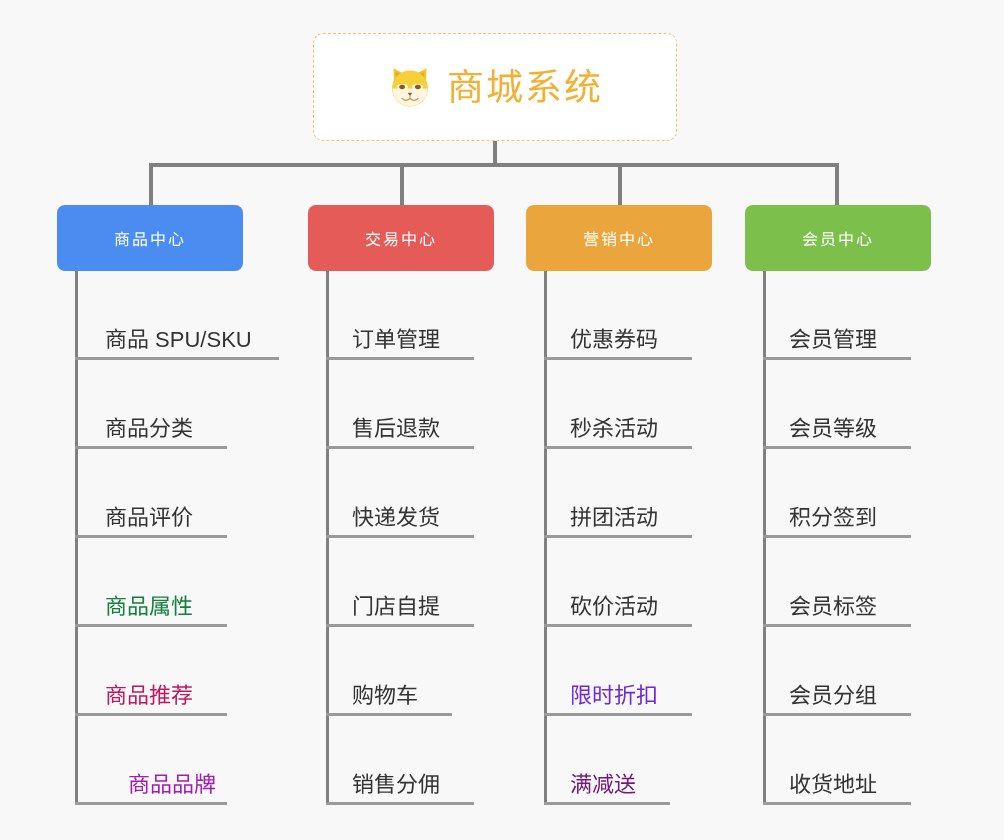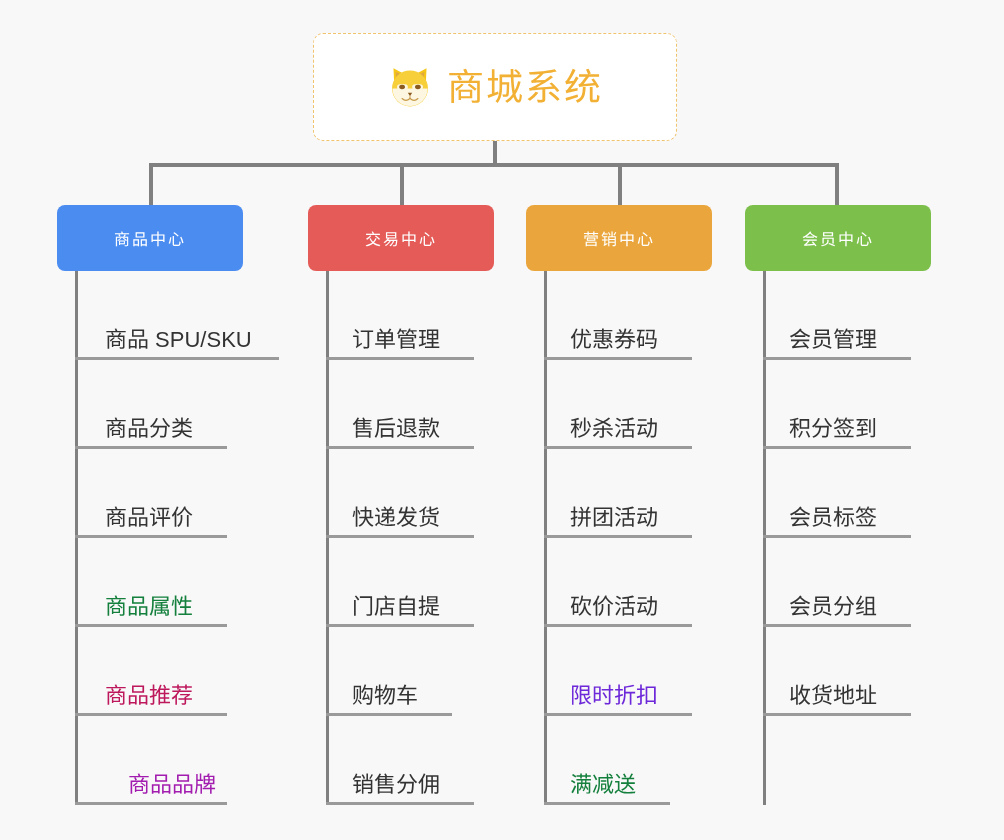--- a/index.html
+++ b/index.html
@@ -256,37 +256,41 @@
       </div>
       <div class="leaf" style="padding-left:44px;">
         <span class="leaf-label" style="color: rgb(51, 51, 51);">砍价活动</span>
         <span class="leaf-underline" style="left: 18px; width: 148px; background: rgb(154, 154, 154);"></span>
       </div>
       <div class="leaf" style="padding-left:44px;">
         <span class="leaf-label" style="color: #6d28d9;">限时折扣</span>
         <span class="leaf-underline" style="left: 18px; width: 148px; background: rgb(154, 154, 154);"></span>
       </div>
       <div class="leaf" style="padding-left:44px;">
-        <span class="leaf-label" style="color: #15803d;">满减送</span>
+        <span class="leaf-label" style="color: #701a75;">满减送</span>
         <span class="leaf-underline" style="left: 18px; width: 126px; background: rgb(154, 154, 154);"></span>
       </div>
     </div>
   </div>
 
   <div class="branch" style="left:745px; width:186px;">
     <div class="branch-head" style="width: 186px; background: rgb(124, 192, 75);">
       <span>会员中心</span>
     </div>
     <div class="branch-body" style="height:534px;">
       <div class="spine" style="left: 18px; height: 534px; background: rgb(128, 128, 128);"></div>
       <div class="leaf" style="padding-left:44px;">
         <span class="leaf-label" style="color: rgb(51, 51, 51); margin-top: 34px;">会员管理</span>
         <span class="leaf-underline" style="left: 18px; width: 148px; background: rgb(154, 154, 154);"></span>
       </div>
       <div class="leaf" style="padding-left:44px;">
+        <span class="leaf-label" style="color: rgb(51, 51, 51);">会员等级</span>
+        <span class="leaf-underline" style="left: 18px; width: 148px; background: rgb(154, 154, 154);"></span>
+      </div>
+      <div class="leaf" style="padding-left:44px;">
         <span class="leaf-label" style="color: rgb(51, 51, 51);">积分签到</span>
         <span class="leaf-underline" style="left: 18px; width: 148px; background: rgb(154, 154, 154);"></span>
       </div>
       <div class="leaf" style="padding-left:44px;">
         <span class="leaf-label" style="color: rgb(51, 51, 51);">会员标签</span>
         <span class="leaf-underline" style="left: 18px; width: 148px; background: rgb(154, 154, 154);"></span>
       </div>
       <div class="leaf" style="padding-left:44px;">
         <span class="leaf-label" style="color: rgb(51, 51, 51);">会员分组</span>
         <span class="leaf-underline" style="left: 18px; width: 148px; background: rgb(154, 154, 154);"></span>

